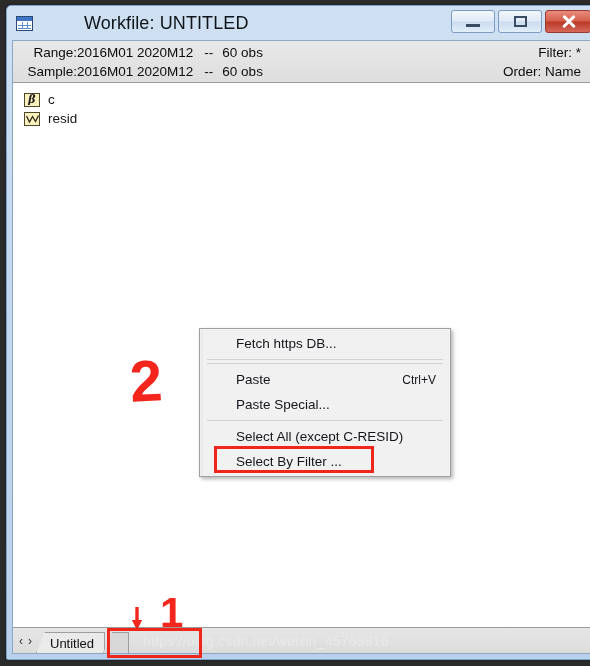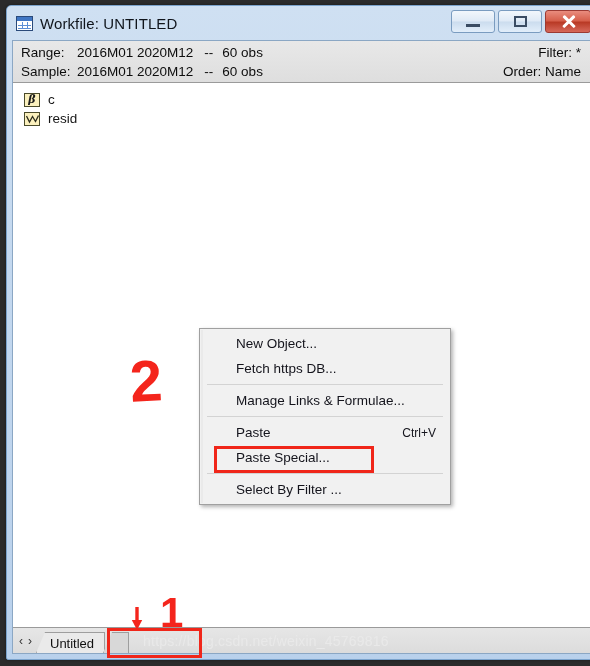--- a/index.html
+++ b/index.html
@@ -51,24 +51,25 @@
     position: absolute; left: 0; top: 0; right: 0; height: 4px;
     background: #3f76c4;
   }
   #win-icon .gridline { position: absolute; background: #5d8fd6; }
   #win-icon .v1 { left: 5px;  top: 5px; width: 1px; bottom: 1px; }
   #win-icon .v2 { left: 10px; top: 5px; width: 1px; bottom: 1px; }
   #win-icon .h1 { left: 1px; top: 8px;  right: 1px; height: 1px; }
   #win-icon .h2 { left: 1px; top: 11px; right: 1px; height: 1px; }
 
   #title-text {
-    font-size: 15px;
+    font-size: 18px;
     color: #10151c;
     white-space: nowrap;
     letter-spacing: .1px;
+    margin-left: 44px;
   }
 
   #win-buttons {
     position: absolute;
     right: 6px; top: 4px;
     display: flex;
     gap: 3px;
   }
   .win-btn {
     width: 44px; height: 23px;
@@ -144,21 +145,21 @@
   
   #info-panel {
     height: 41px;
     background: linear-gradient(to bottom, #e8e8e8 0%, #dedede 100%);
     border-bottom: 1px solid #9a9a9a;
     position: relative;
     flex: 0 0 auto;
     font-size: 13.5px;
     color: #0d0d0d;
   }
-  .info-row { position: absolute; left: 8px; height: 20px; display: flex; align-items: center; white-space: nowrap; }
+  .info-row { position: absolute; left: 8px; height: 20px; display: flex; align-items: center; white-space: nowrap; text-align: right; }
   .info-row.r1 { top: 1px; }
   .info-row.r2 { top: 20px; }
   .info-label { width: 56px; display: inline-block; }
   .info-dates { }
   .info-dash { margin: 0 9px 0 11px; }
   .info-right { position: absolute; right: 10px; height: 20px; display: flex; align-items: center; white-space: nowrap; }
   .info-right.r1 { top: 1px; }
   .info-right.r2 { top: 20px; }
 
   
@@ -429,38 +430,35 @@
             <svg width="13" height="10" viewBox="0 0 13 10" aria-hidden="true">
               <polyline points="0.5,2 3.5,8 6.5,2.5 9.5,7.5 12.5,1.5" fill="none" stroke="#2b2b1c" stroke-width="1.3"></polyline>
             </svg>
           </span>
           <span>resid</span>
         </div>
       </div>
 
       <div id="context-menu">
         <div class="menu-item">
-          <span>New Object...</span>
-        </div>
-        <div class="menu-item">
           <span>Fetch https DB...</span>
         </div>
         <div class="menu-sep"></div>
-        <div class="menu-item">
-          <span>Manage Links &amp; Formulae...</span>
-        </div>
         <div class="menu-sep"></div>
         <div class="menu-item">
           <span>Paste</span>
           <span class="shortcut">Ctrl+V</span>
         </div>
         <div class="menu-item">
           <span>Paste Special...</span>
         </div>
         <div class="menu-sep"></div>
+        <div class="menu-item">
+          <span>Select All (except C-RESID)</span>
+        </div>
         <div class="menu-item">
           <span>Select By Filter ...</span>
         </div>
         <div id="paste-special-highlight"></div>
       </div>
     </div>
 
     <div id="tab-strip">
       <div id="tab-strip-grayfill"></div>
       <div id="tab-nav">

